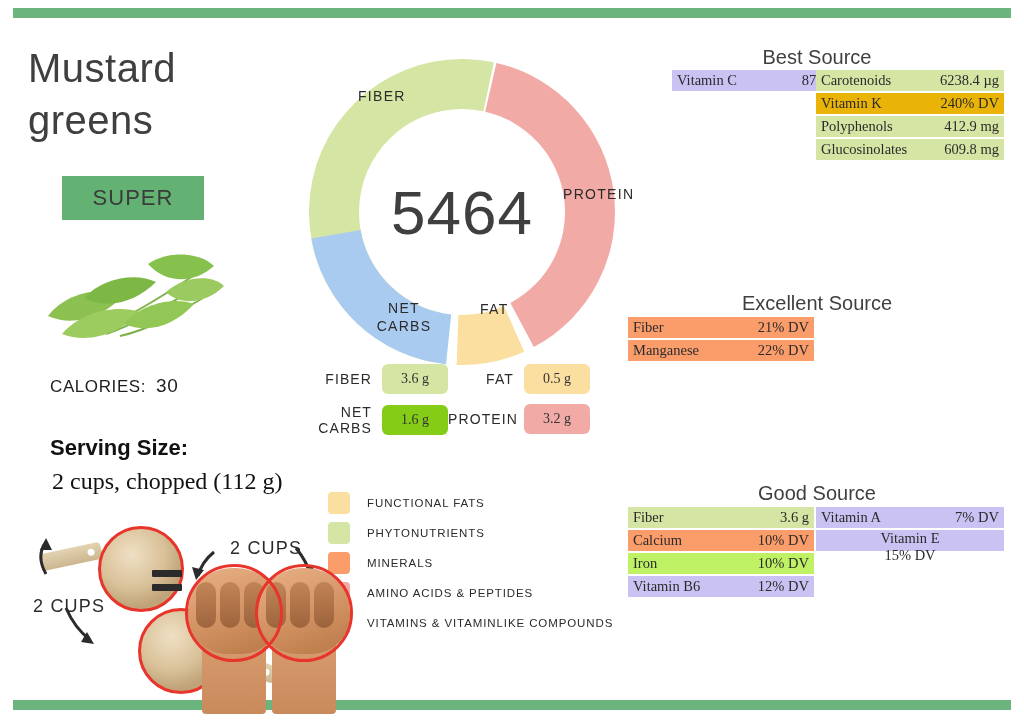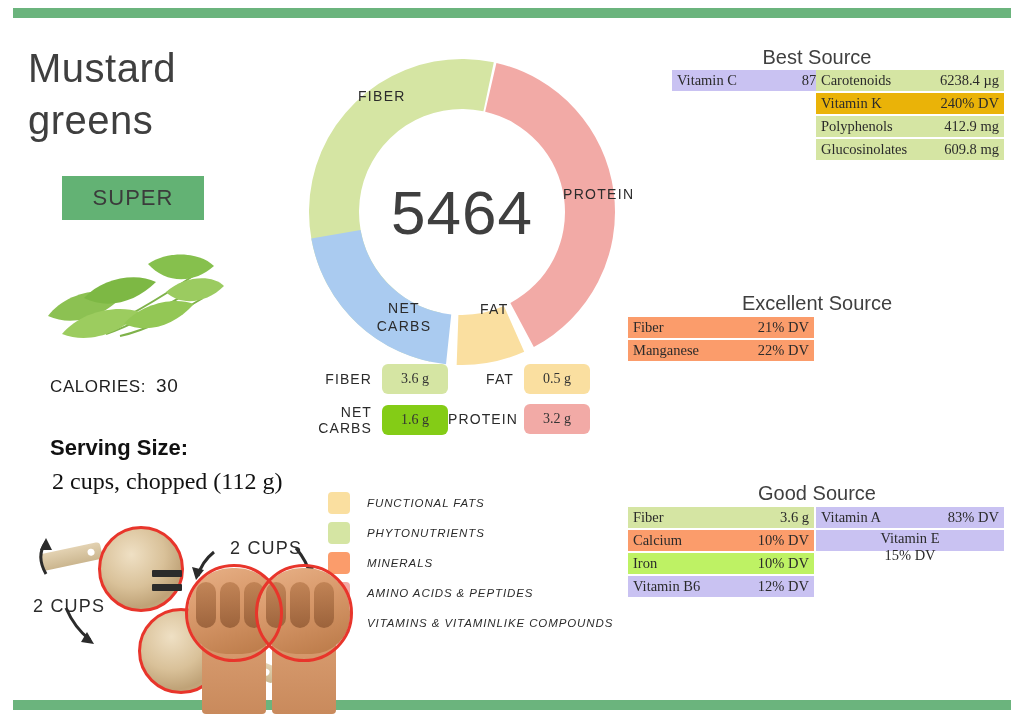--- a/index.html
+++ b/index.html
@@ -95,21 +95,21 @@
   .macro .mlabel{
     font-size:14px;letter-spacing:1.1px;color:#2b2b2b;text-align:right;line-height:16px;
   }
   .macro .chip{
     margin-left:10px;width:66px;height:30px;border-radius:6px;
     display:flex;align-items:center;justify-content:center;
     font-size:14px;color:#333;font-family:"Liberation Serif",serif;
   }
 
   
-  .legend{position:absolute;left:328px;top:488px;width:290px;font-style:italic;}
+  .legend{position:absolute;left:328px;top:488px;width:290px;}
   .legend-row{display:flex;align-items:center;height:30px;}
   .legend-row .sw{width:22px;height:22px;border-radius:4px;flex:0 0 22px;}
   .legend-row .lt{
     margin-left:17px;font-size:11.5px;letter-spacing:.9px;color:#2b2b2b;white-space:nowrap;
   }
 
   
   .src-title{
     position:absolute;font-size:20px;color:#3f3f3f;text-align:center;white-space:nowrap;
   }
@@ -324,19 +324,19 @@
       <span class="vl">10% DV</span>
     </div>
     <div class="src-row" style="background: rgb(201, 194, 242);">
       <span class="nm">Vitamin B6</span>
       <span class="vl">12% DV</span>
     </div>
   </div>
 <div class="src-col" id="good-right" style="left:816px;top:507px;width:188px;">
     <div class="src-row" style="background: rgb(201, 194, 242);">
       <span class="nm">Vitamin A</span>
-      <span class="vl">83% DV</span>
+      <span class="vl">7% DV</span>
     </div>
     <div class="src-row" style="background: rgb(201, 194, 242); flex-direction: column;">
       <span class="nm">Vitamin E</span>
       <span class="vl">15% DV</span>
     </div>
   </div>
 
 </body></html>

